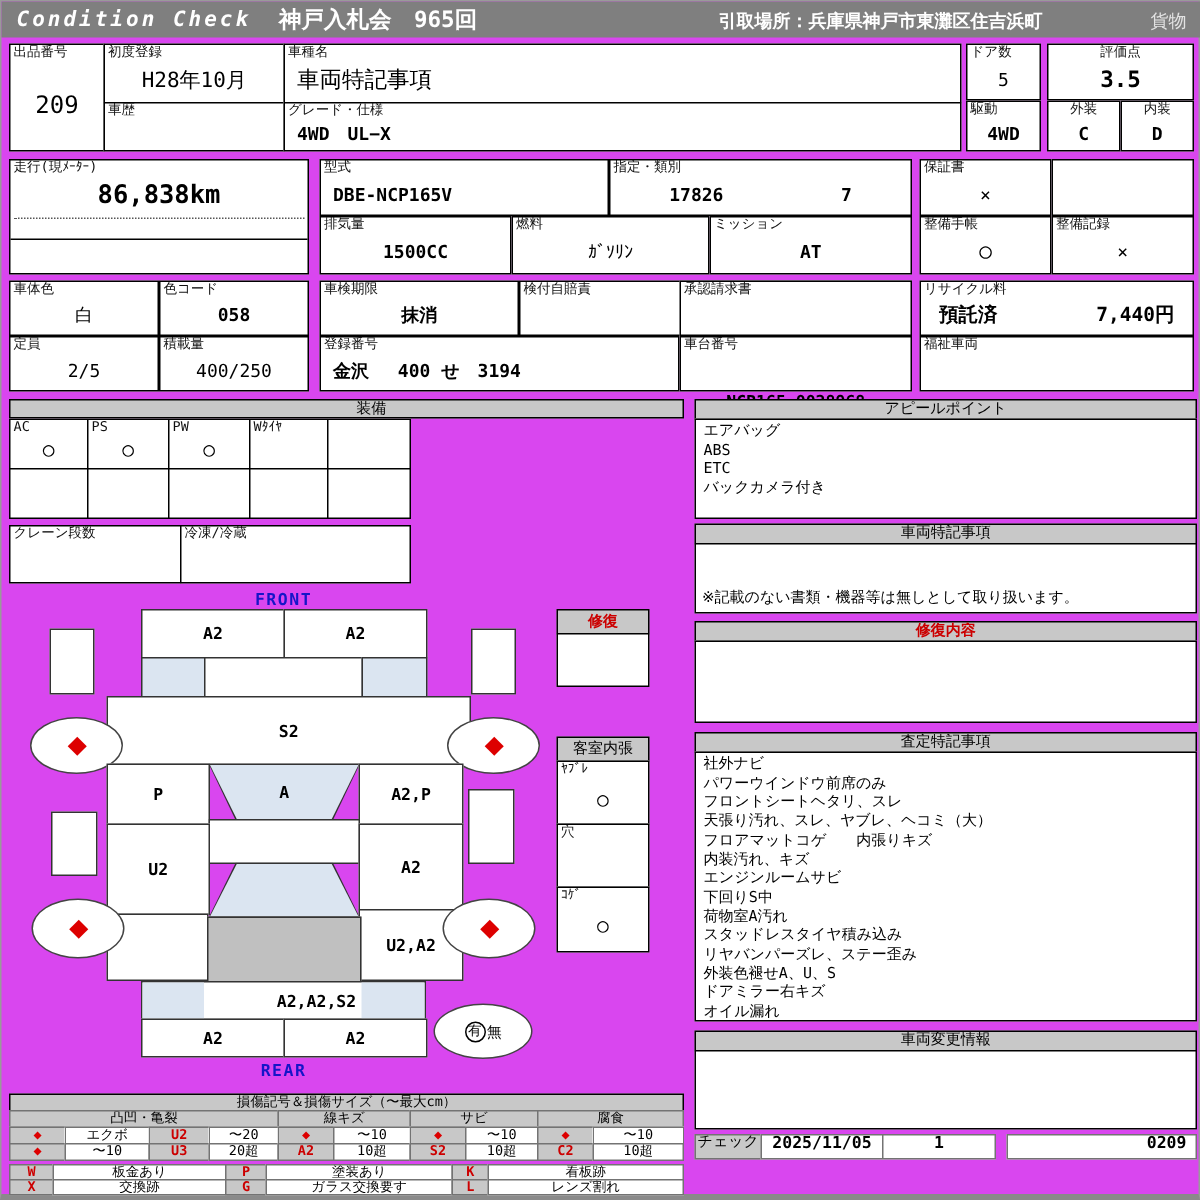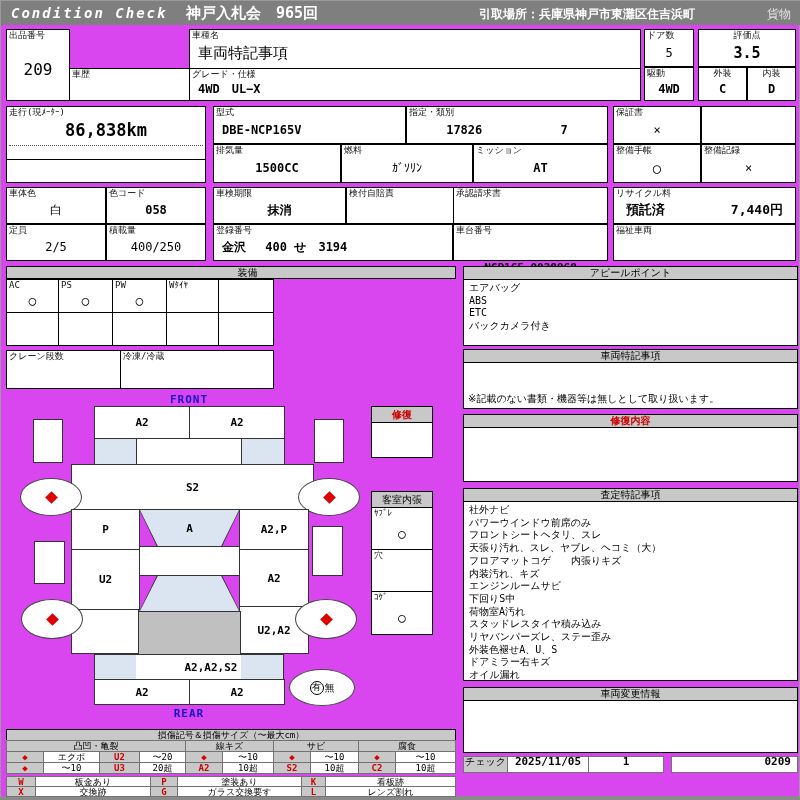--- a/index.html
+++ b/index.html
@@ -44,20 +44,24 @@
     <span class="abs" style="left:10px;top:4px;font-size:14px;font-weight:bold;font-style:italic;letter-spacing:2px;">Condition Check</span>
     <span class="abs" style="left:185px;top:3px;font-size:15px;font-weight:bold;">神戸入札会　965回</span>
     <span class="abs" style="left:478px;top:5px;font-size:12px;font-weight:bold;">引取場所：兵庫県神戸市東灘区住吉浜町</span>
     <span class="abs" style="right:10px;top:5px;font-size:12px;color:#e3e3e3;">貨物</span>
   </div>
 
   <div class="cell" style="left:5px;top:28px;width:64px;height:72px;">
     <span class="lbl">出品番号</span>
     <span class="cv" style="font-size:16px;">209</span>
   </div>
+  <div class="cell" style="left:68px;top:28px;width:121px;height:40px;">
+    <span class="lbl">初度登録</span>
+    <span class="cv" style="font-size:14px;">H28年10月</span>
+  </div>
   <div class="cell" style="left:68px;top:67px;width:121px;height:33px;">
     <span class="lbl">車歴</span>
     <span class="cv"></span>
   </div>
   <div class="cell" style="left:188px;top:28px;width:452px;height:40px;">
     <span class="lbl">車種名</span>
     <span class="cv cvl" style="font-size:15px;">車両特記事項</span>
   </div>
   <div class="cell" style="left:188px;top:67px;width:452px;height:33px;">
     <span class="lbl">グレード・仕様</span>

